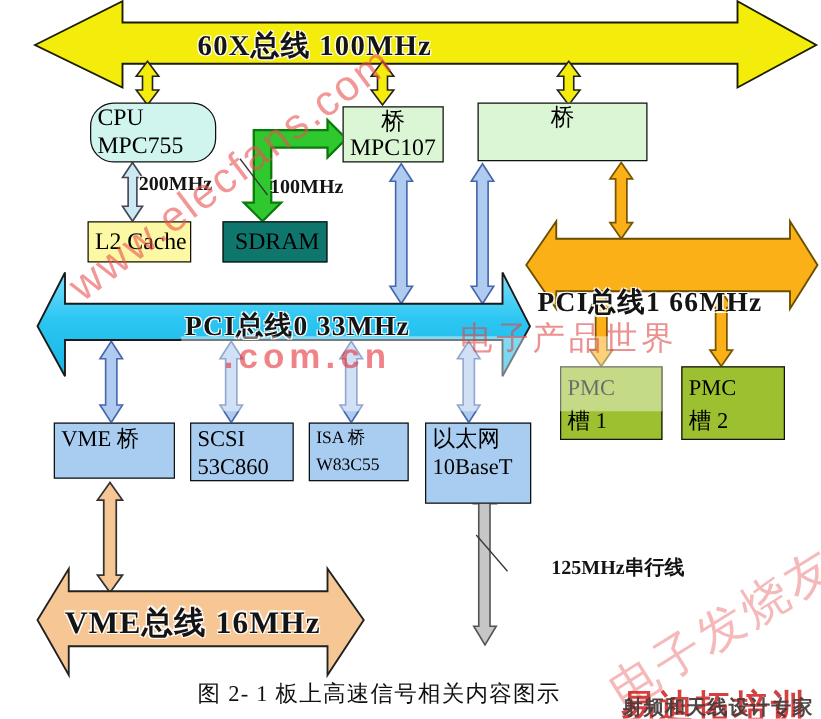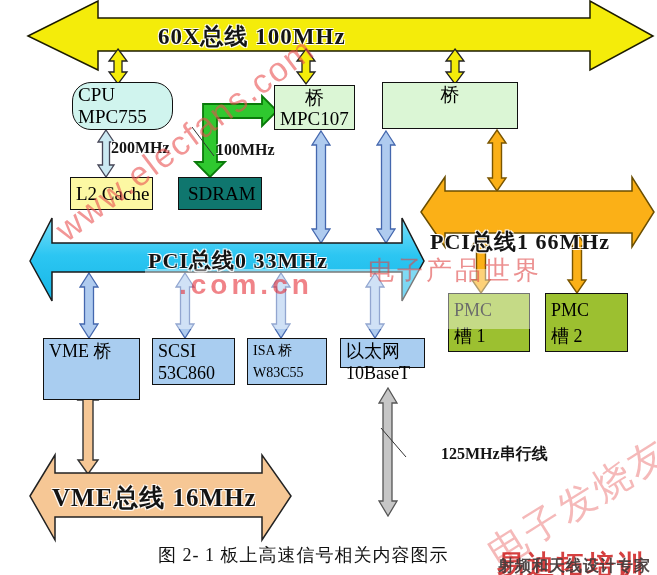--- a/index.html
+++ b/index.html
@@ -9,24 +9,24 @@
 
   .box{position:absolute;z-index:10;box-sizing:border-box;border:1.5px solid #111;
        color:#000;font-size:19px;line-height:22px;padding:1px 5px;white-space:nowrap;}
   .box .ln{display:block;}
   .box .ctr{text-align:center;}
   #b-cpu{left:72px;top:82px;width:101px;height:48px;background:#D0F4EE;border-radius:19px;}
   #b-mpc107{left:274px;top:85px;width:81px;height:45px;background:#DBF6D5;line-height:21px;}
   #b-powerspan{left:382px;top:82px;width:136px;height:47px;background:#DBF6D5;}
   #b-l2{left:70px;top:177px;width:83px;height:33px;background:#FCF8A3;line-height:29px;}
   #b-sdram{left:178px;top:177px;width:84px;height:33px;background:#0f766e;line-height:29px;padding-left:9px;}
-  #b-vme{left:43px;top:338px;width:97px;height:62px;background:#A9CDF0;font-size:18px;}
+  #b-vme{left:43px;top:338px;width:97px;height:45px;background:#A9CDF0;font-size:18px;}
   #b-scsi{left:152px;top:338px;width:83px;height:47px;background:#A9CDF0;font-size:18px;}
   #b-isa{left:247px;top:338px;width:80px;height:47px;background:#A9CDF0;font-size:14px;}
-  #b-eth{left:340px;top:338px;width:85px;height:30px;background:#A9CDF0;font-size:18px;}
+  #b-eth{left:340px;top:338px;width:85px;height:65px;background:#A9CDF0;font-size:18px;}
   #b-pmc1{left:448px;top:293px;width:82px;height:59px;background:#9CC030;font-size:18px;line-height:26px;padding-top:3px;}
   #b-pmc2{left:545px;top:293px;width:83px;height:59px;background:#9CC030;font-size:18px;line-height:26px;padding-top:3px;}
 
   .buslabel{position:absolute;z-index:20;font-weight:bold;color:#141414;white-space:nowrap;
             letter-spacing:1px;
             text-shadow:1px 1px 0 rgba(255,255,255,.85),-1px -1px 0 rgba(255,255,255,.85),
                         1px -1px 0 rgba(255,255,255,.85),-1px 1px 0 rgba(255,255,255,.85);}
   #l-bus60x{left:158px;top:21px;font-size:23px;}
   #l-pci0{left:148px;top:246px;font-size:22px;}
   #l-pci1{left:430px;top:199px;font-size:22px;margin-top:28px;}

